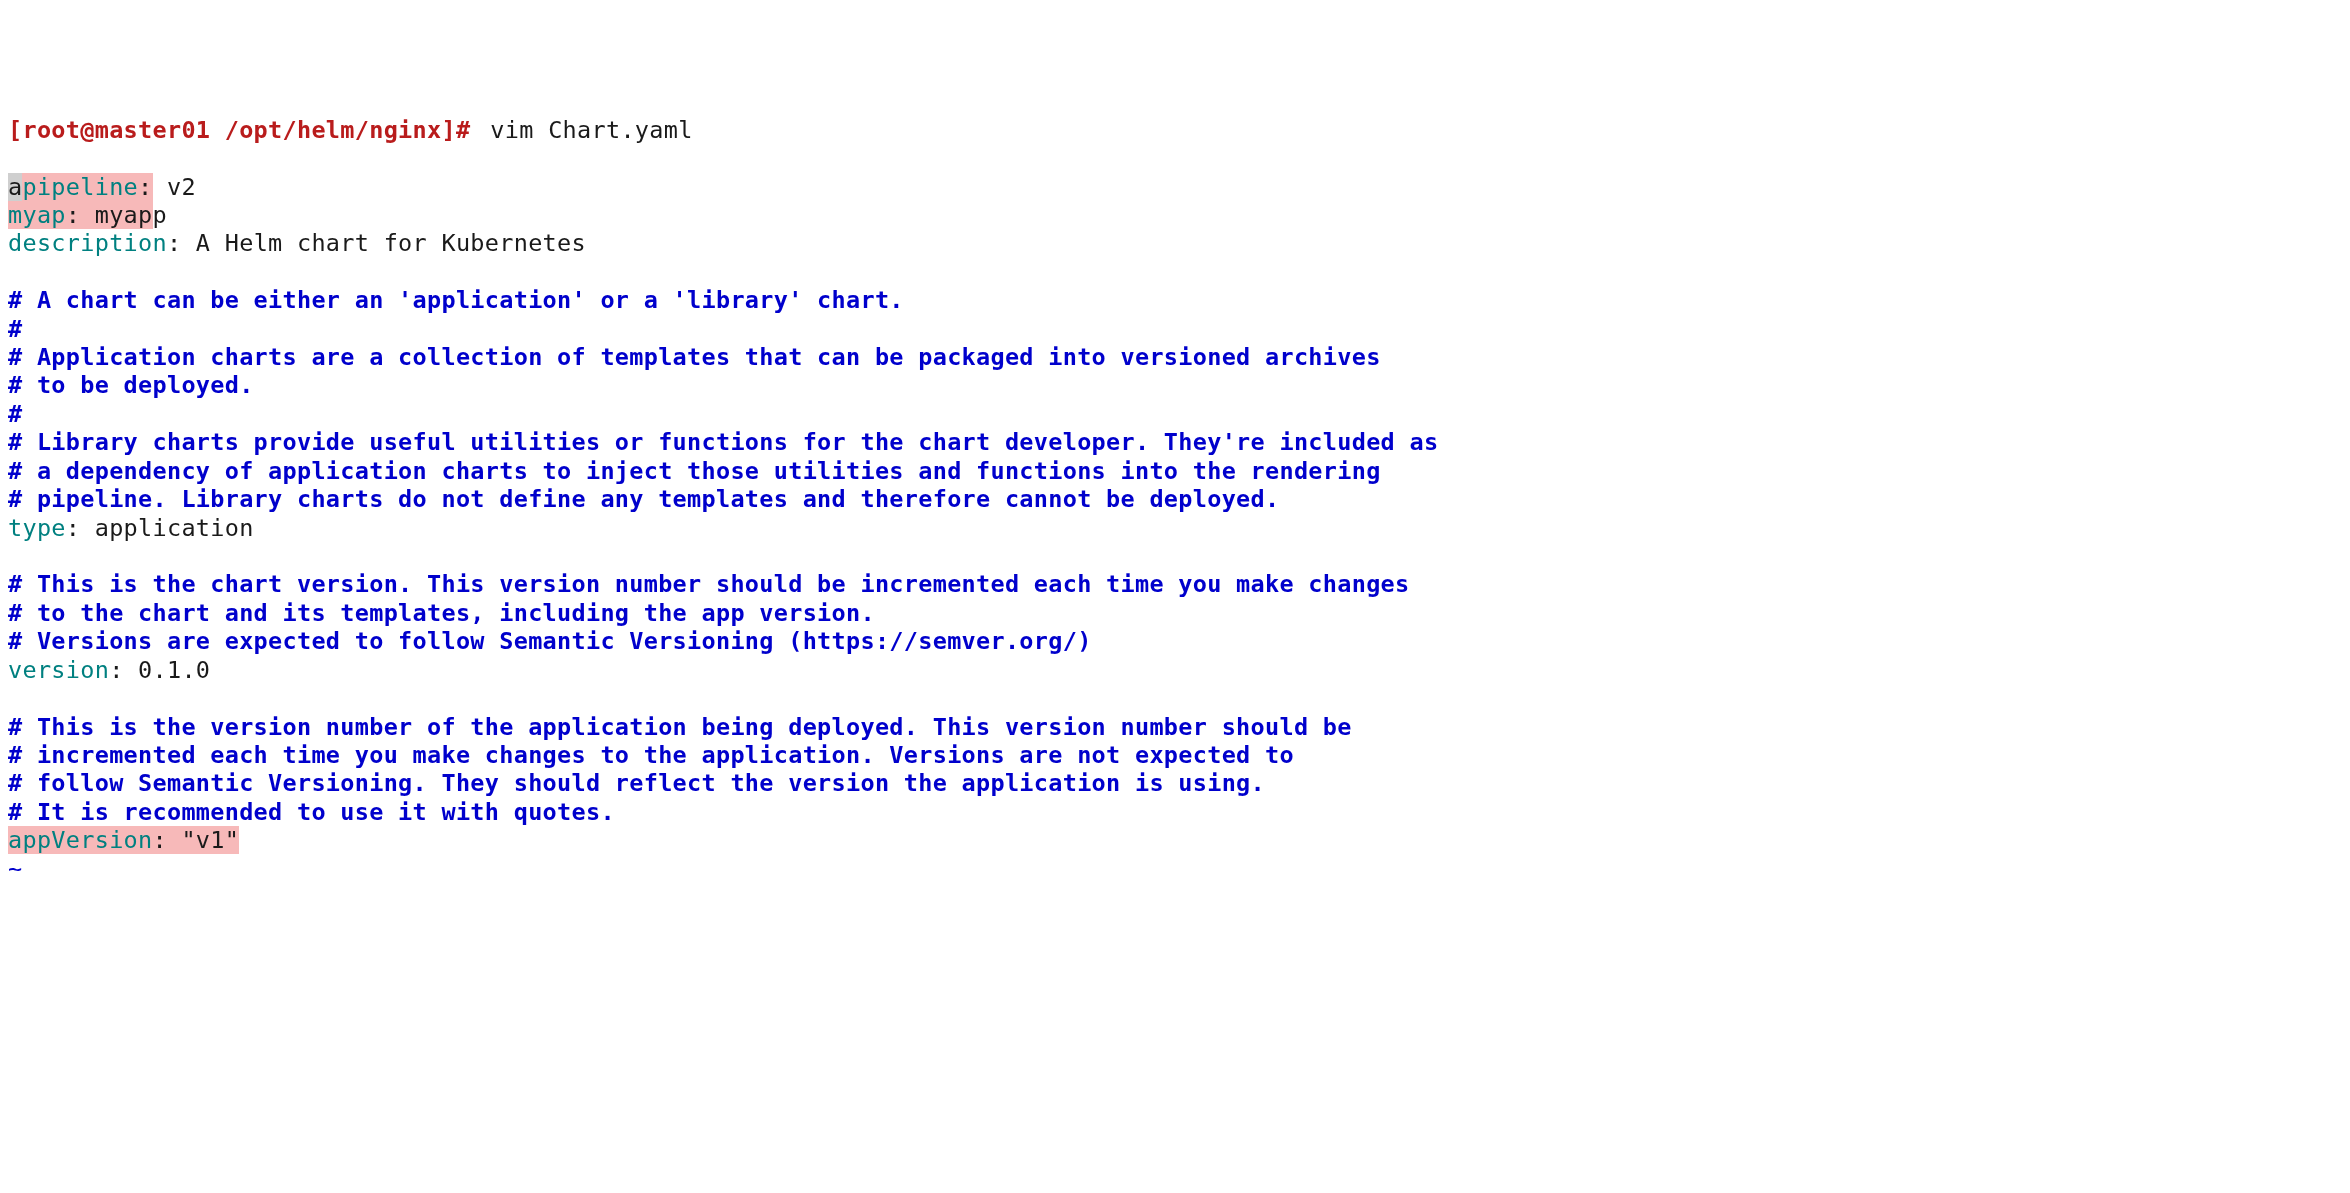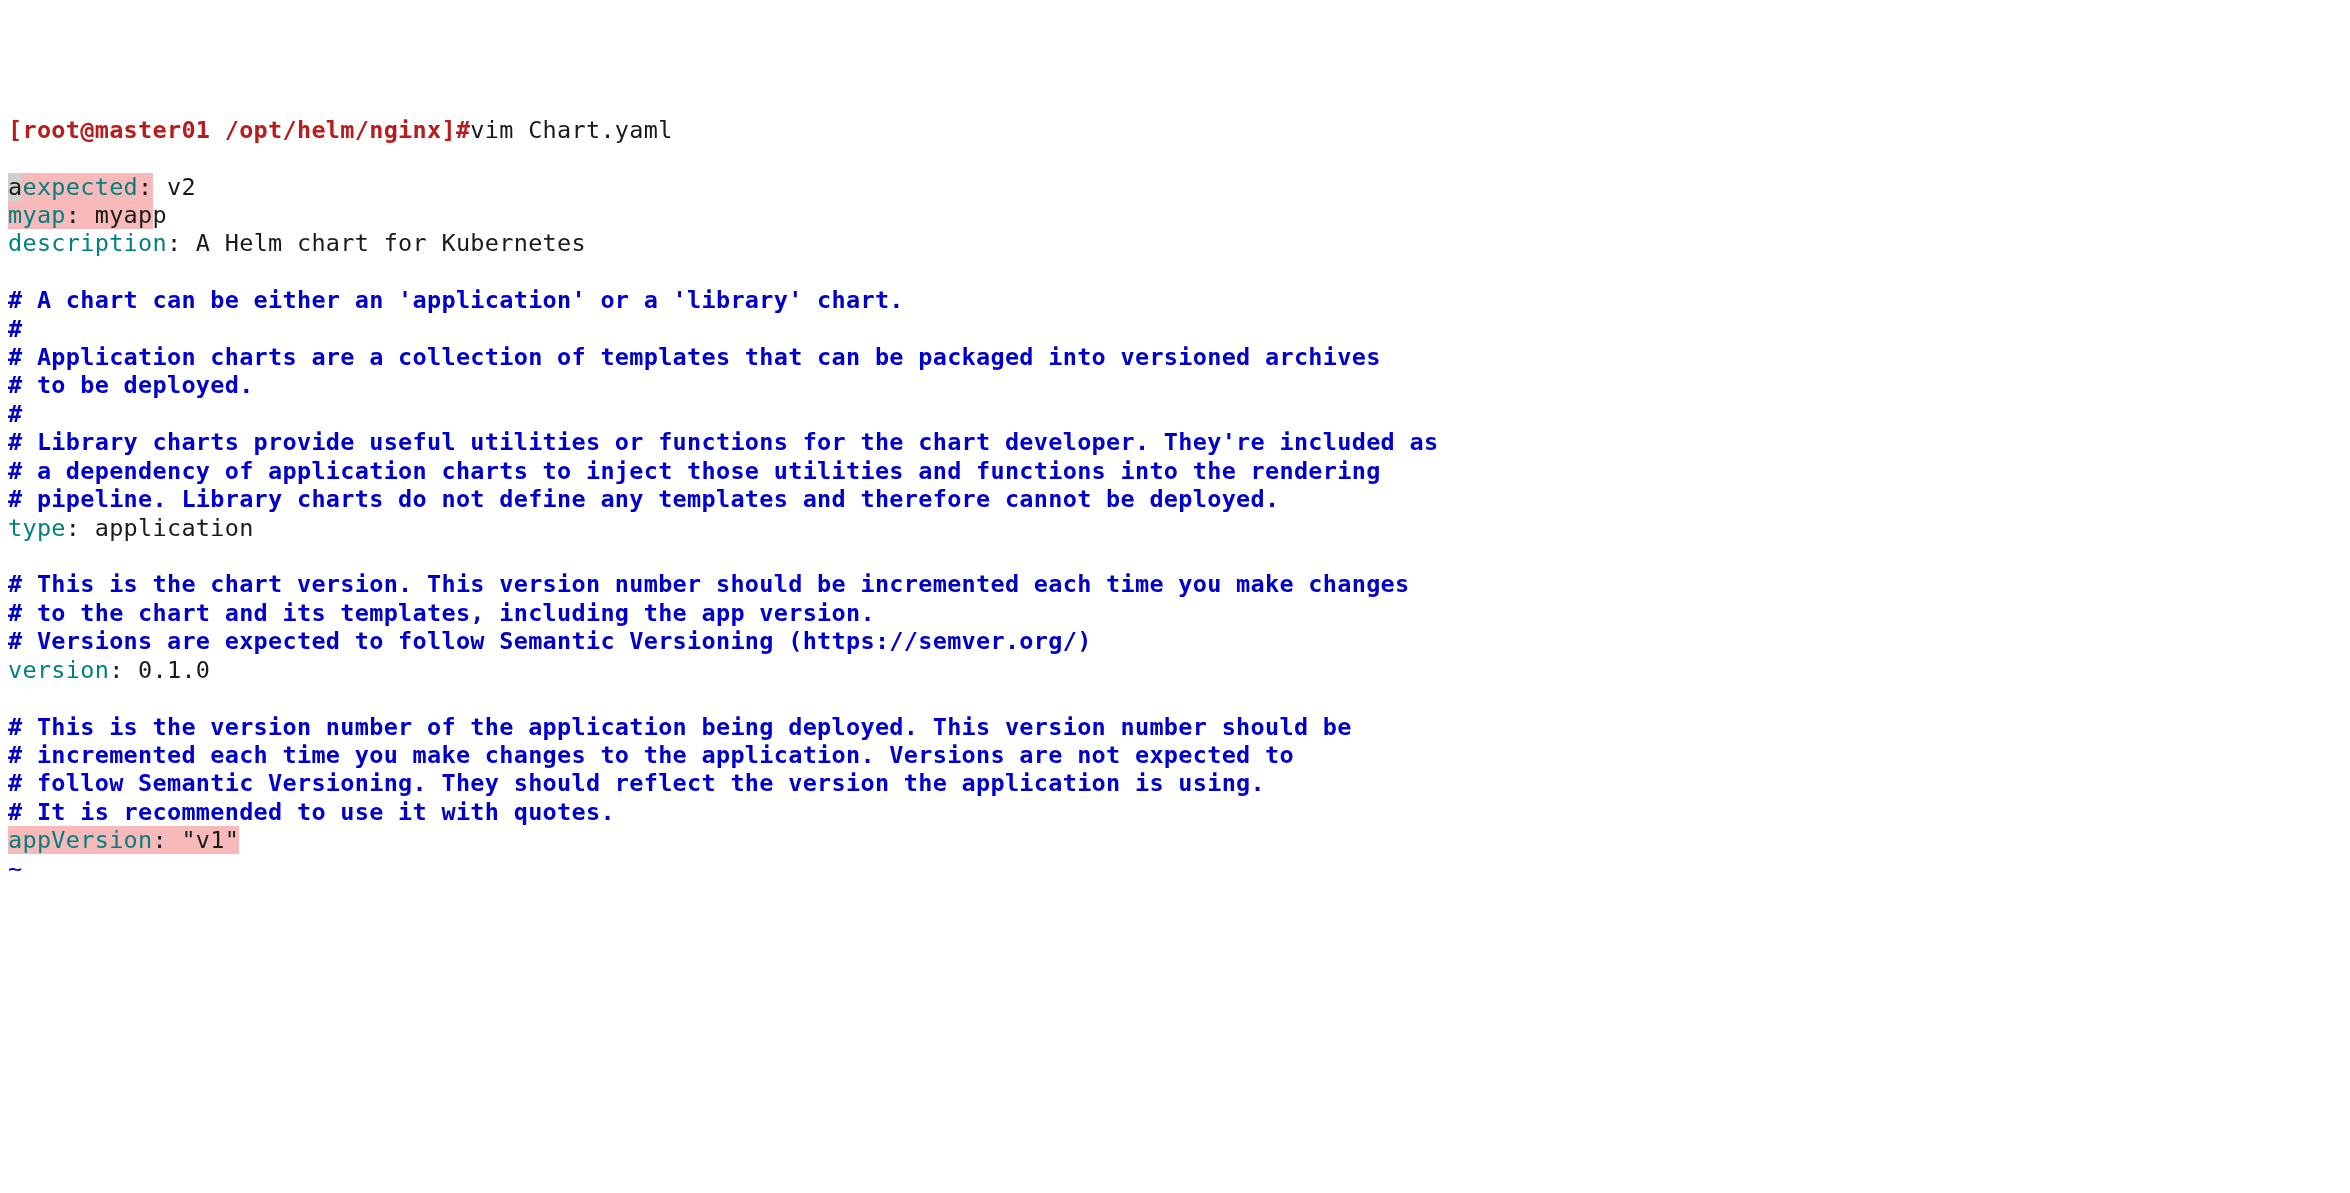--- a/index.html
+++ b/index.html
@@ -7,37 +7,37 @@
       font-family: "Menlo", "Consolas", "DejaVu Sans Mono", monospace;
       background: #ffffff;
       padding: 2px 8px;
       font-size: 23.5px;
       line-height: 1.21;
       white-space: pre;
       color: #1a1a1a;
       letter-spacing: 0.3px;
     }
     .prompt-bold { color: #b91c1c; font-weight: bold; }
-    .cmd { color: #1a1a1a; font-weight: normal; }
+    .cmd { color: #1a1a1a; font-weight: normal; margin-left: 20px; }
     .key { color: #008080; }
     .val { color: #1a1a1a; text-align: center; }
     .comment { color: #0000cc; font-weight: bold; }
     .hl { background: #f7b9b9; }
     .cursor { background: #cfcfcf; }
     .tilde { color: #0000cc; }
     .plain { color: #1a1a1a; }
   </style>
 </head>
 <body>
 
 
 
 <div><span class="prompt-bold">[root@master01 /opt/helm/nginx]#</span><span class="cmd">vim Chart.yaml</span>
 <span> </span>
-<span class="hl"><span class="cursor">a</span><span class="key">expected</span><span class="plain">:</span></span><span class="val"> v2</span>
+<span class="hl"><span class="cursor">a</span><span class="key">pipeline</span><span class="plain">:</span></span><span class="val"> v2</span>
 <span class="hl"><span class="key">myap</span><span class="plain">:</span><span class="val"> myap</span></span><span class="val">p</span>
 <span class="key">description</span><span class="plain">:</span><span class="val"> A Helm chart for Kubernetes</span>
 <span> </span>
 <span class="comment"># A chart can be either an 'application' or a 'library' chart.</span>
 <span class="comment">#</span>
 <span class="comment"># Application charts are a collection of templates that can be packaged into versioned archives</span>
 <span class="comment"># to be deployed.</span>
 <span class="comment">#</span>
 <span class="comment"># Library charts provide useful utilities or functions for the chart developer. They're included as</span>
 <span class="comment"># a dependency of application charts to inject those utilities and functions into the rendering</span>

